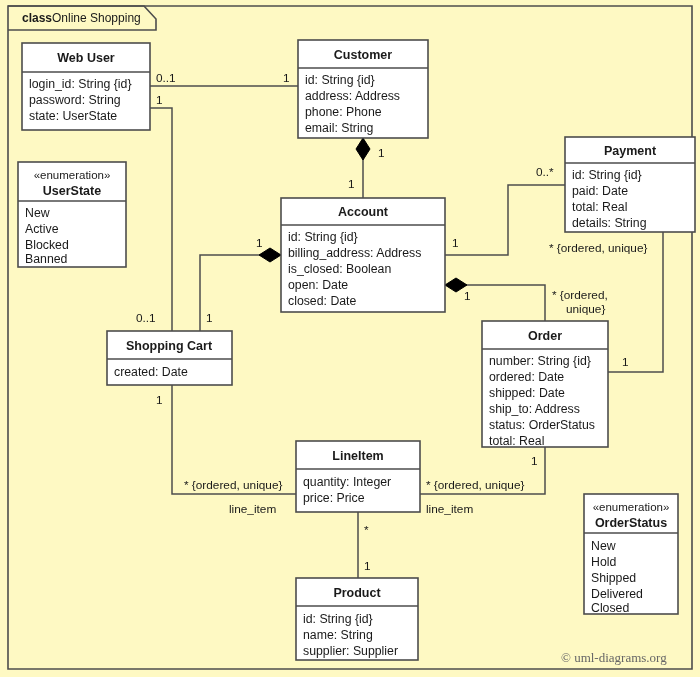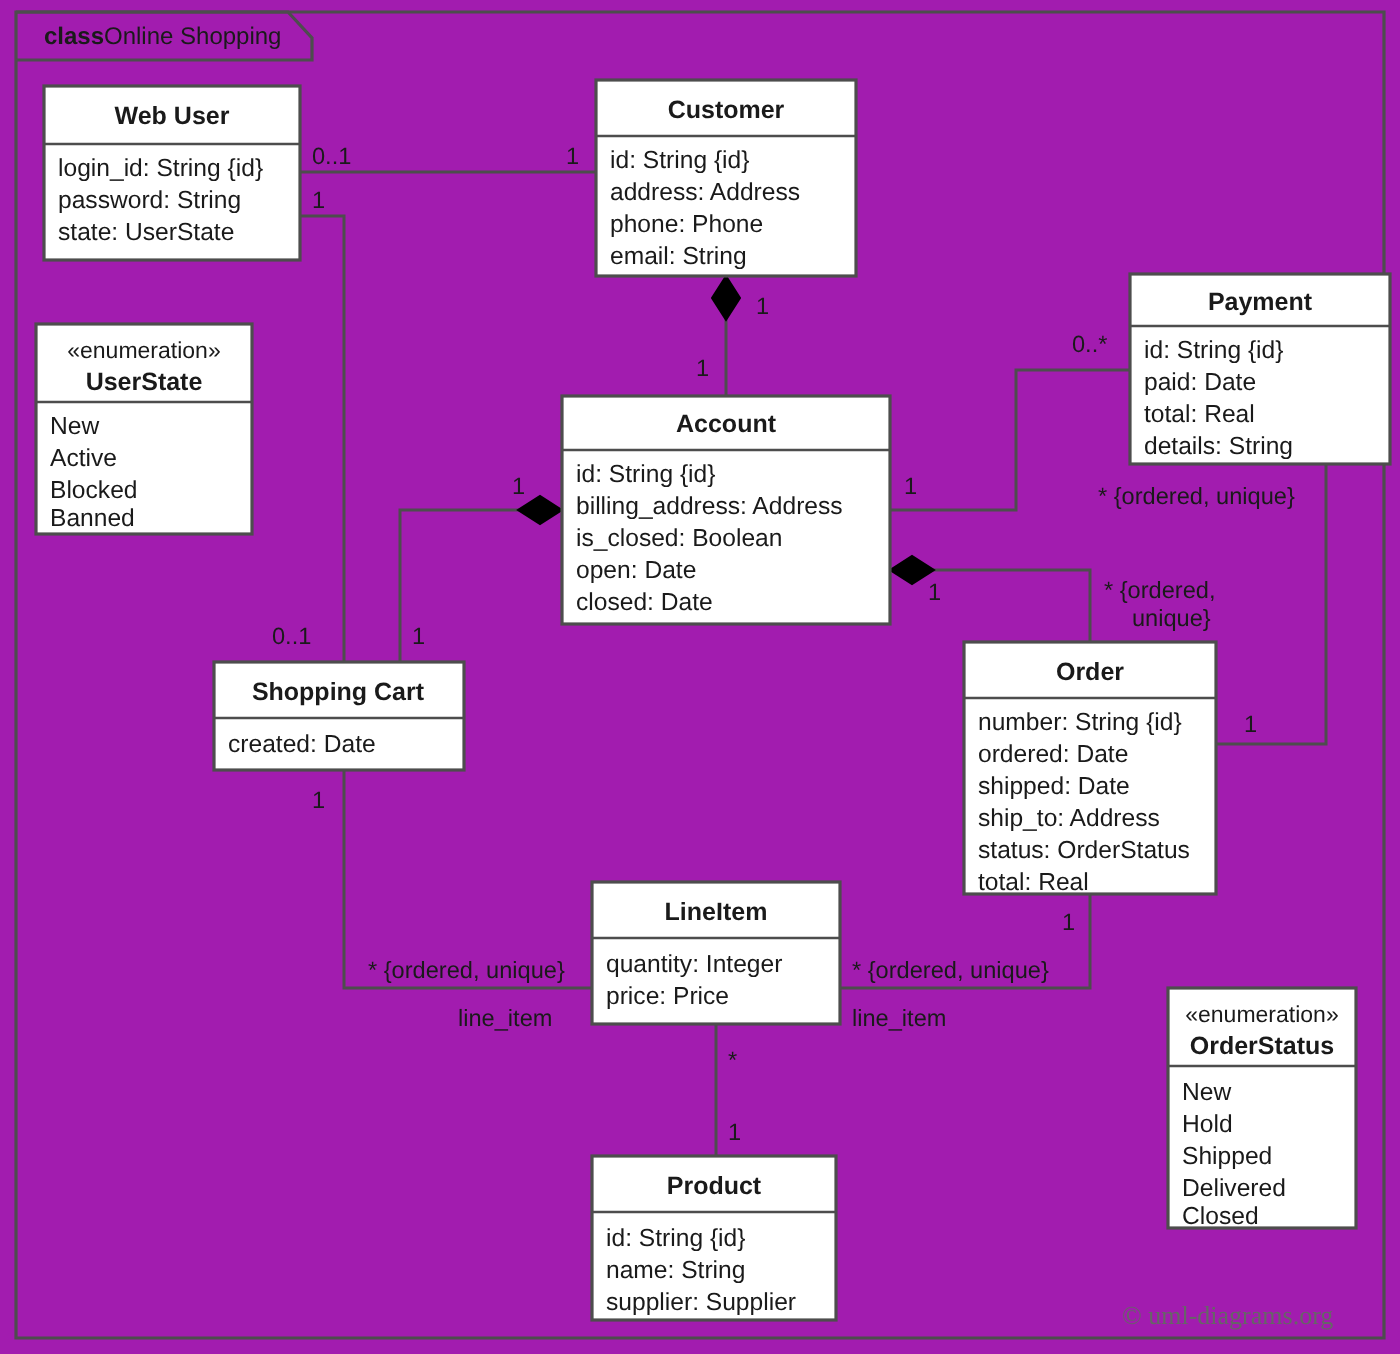--- a/index.html
+++ b/index.html
@@ -7,21 +7,21 @@
     padding: 0;
     background: #ffffff;
   }
   body {
     font-family: "Liberation Sans", sans-serif;
   }
   #diagram-root {
     position: relative;
     width: 700px;
     height: 677px;
-    background: #a21caf;
+    background: #fef9c3;
     overflow: hidden;
   }
   svg#uml-canvas {
     position: absolute;
     left: 0;
     top: 0;
     width: 700px;
     height: 677px;
   }
   .cls-box-fill { fill: #ffffff; stroke: #4d4d4d; stroke-width: 1.6; }

